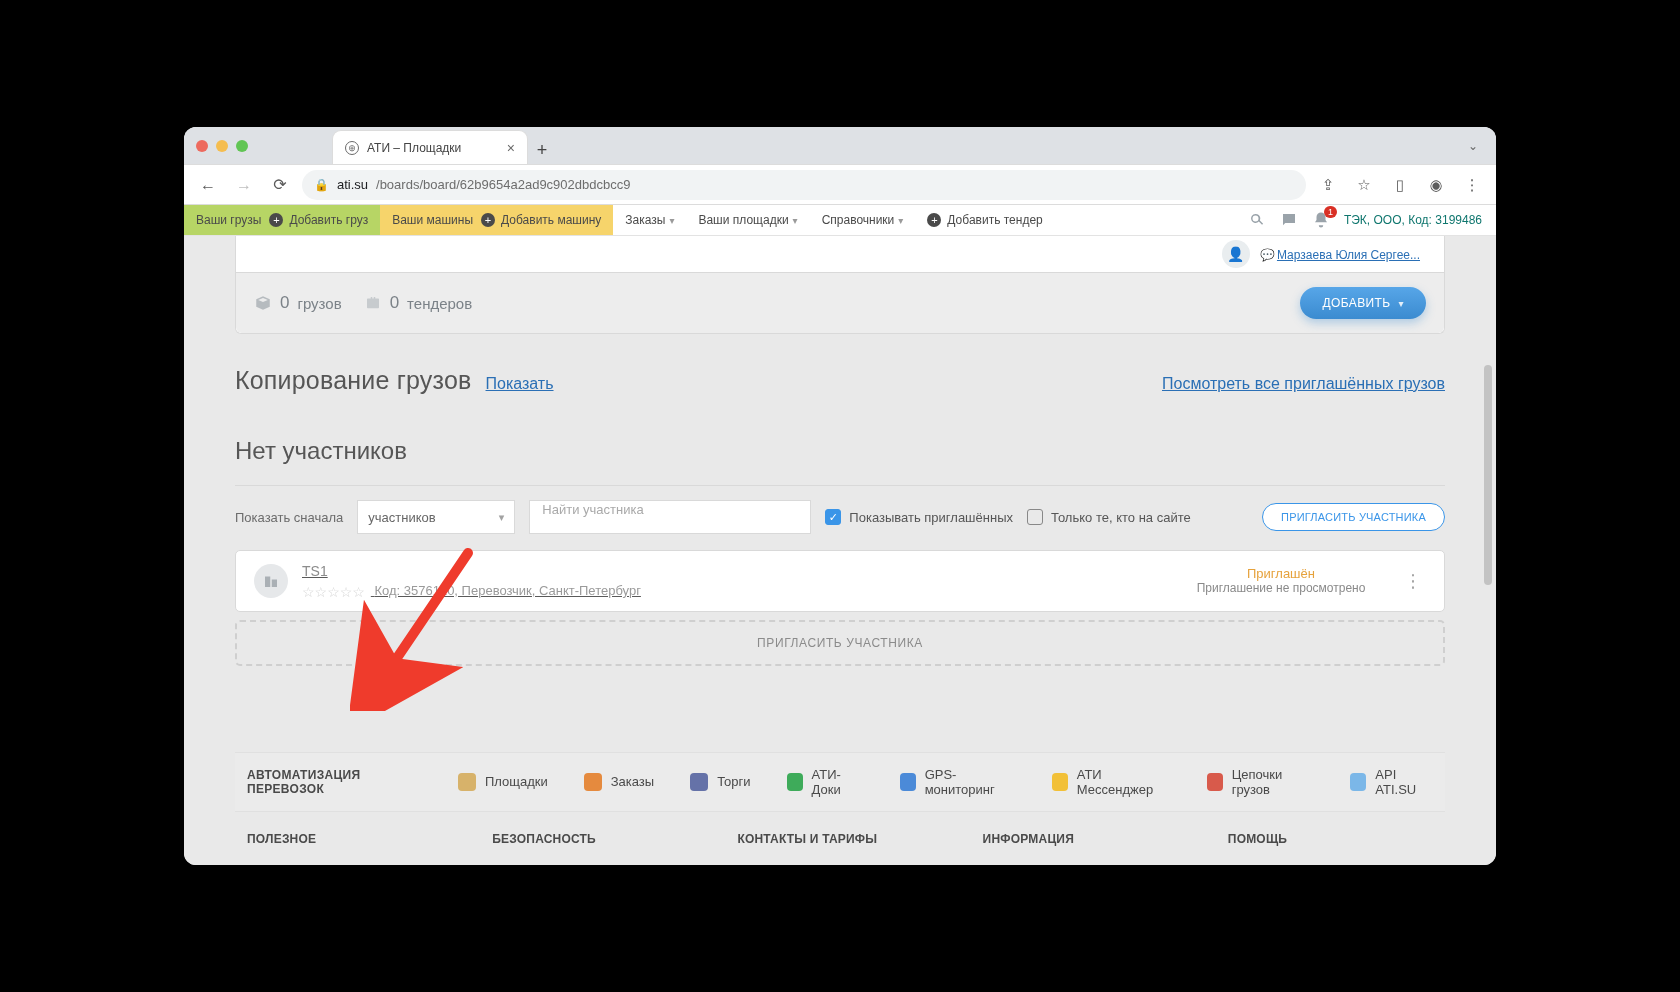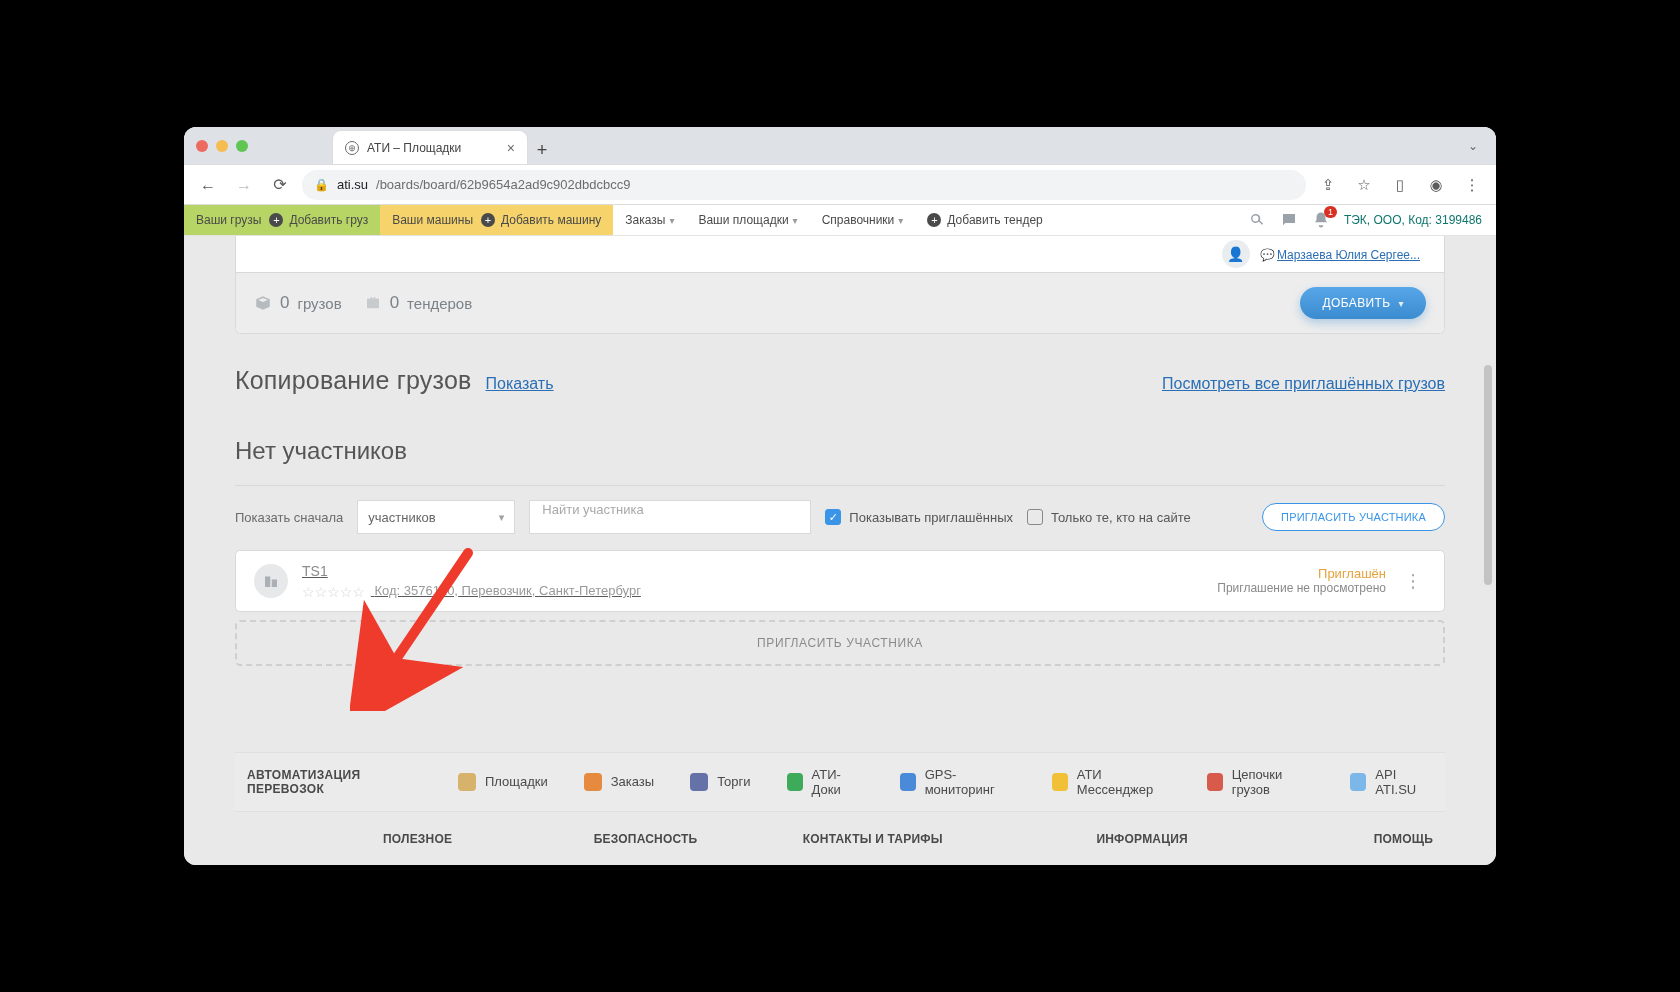--- a/index.html
+++ b/index.html
@@ -112,21 +112,21 @@
   .invite-btn{margin-left:auto;border:1px solid var(--accent-blue);color:var(--accent-blue);background:#fff;border-radius:16px;padding:7px 18px;font-size:11px;letter-spacing:.2px;}
 
   
   .prow{background:#fff;border:1px solid var(--panel-border);border-radius:5px;padding:12px 18px;display:flex;align-items:center;gap:14px;position:relative;}
   .pavatar{width:34px;height:34px;border-radius:50%;background:#e6e8ea;display:flex;align-items:center;justify-content:center;color:#aab0b5;font-size:16px;}
   .pmain{flex:1;min-width:0;text-decoration:underline;}
   .pname{font-size:14px;color:#8c8c8c;}
   .prating{display:inline-flex;gap:0;vertical-align:middle;margin-right:6px;}
   .star{color:#d5d5d5;font-size:14px;line-height:14px;}
   .pmeta{font-size:13px;color:#9a9a9a;margin-top:4px;}
-  .pright{text-align:right;min-width:210px;}
+  .pright{text-align:center;min-width:210px;}
   .pstatus{color:var(--accent-orange);font-size:13px;}
   .psub{color:#8a8a8a;font-size:12px;}
   .kebab{color:#a0a0a0;font-size:18px;padding:0 4px;}
 
   
   .dashed{margin-top:8px;border:2px dashed #cfcfcf;border-radius:5px;padding:14px;text-align:center;color:#8b8b8b;letter-spacing:.6px;font-size:12px;}
 
   
   .autorow{margin-top:86px;background:var(--footer-bg);border-top:1px solid #e0e0e0;border-bottom:1px solid #e0e0e0;padding:14px 12px;display:flex;align-items:center;gap:36px;}
   .autorow .head{font-weight:700;color:#4a4a4a;font-size:12px;letter-spacing:.3px;}
@@ -134,21 +134,21 @@
   .sq{width:18px;height:18px;border-radius:4px;display:inline-block;}
   .sq.boards{background:#d7b26a;}
   .sq.orders{background:#e58a3e;}
   .sq.bids{background:#6572a8;}
   .sq.doki{background:#3eab5a;}
   .sq.gps{background:#4b8ad8;}
   .sq.msgr{background:#f2c037;}
   .sq.chains{background:#d85a4b;}
   .sq.api{background:#7bb7e8;}
 
-  .footcols{display:flex;padding:20px 12px 0;gap:40px;text-align:right;}
+  .footcols{display:flex;padding:20px 12px 0;gap:40px;}
   .fcol{flex:1;}
   .fh{font-weight:700;color:#4a4a4a;font-size:12px;margin-bottom:18px;letter-spacing:.2px;}
   .fa{color:#4a4a4a;font-size:12.5px;}
 
   
   .scrollbar{position:absolute;right:2px;top:0;bottom:0;width:12px;}
   .thumb{position:absolute;right:2px;top:160px;width:8px;height:220px;background:#c3c3c3;border-radius:5px;}
 
   
   .arrow{position:absolute;pointer-events:none;}

